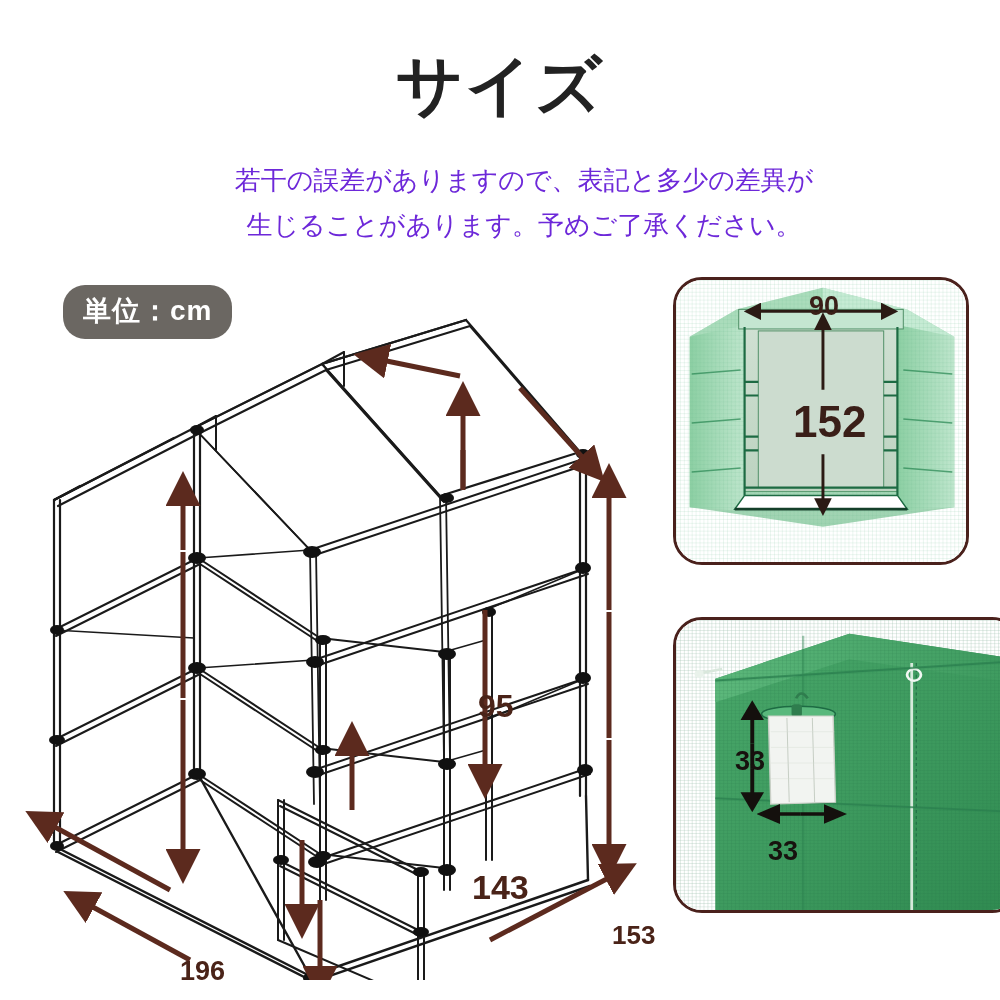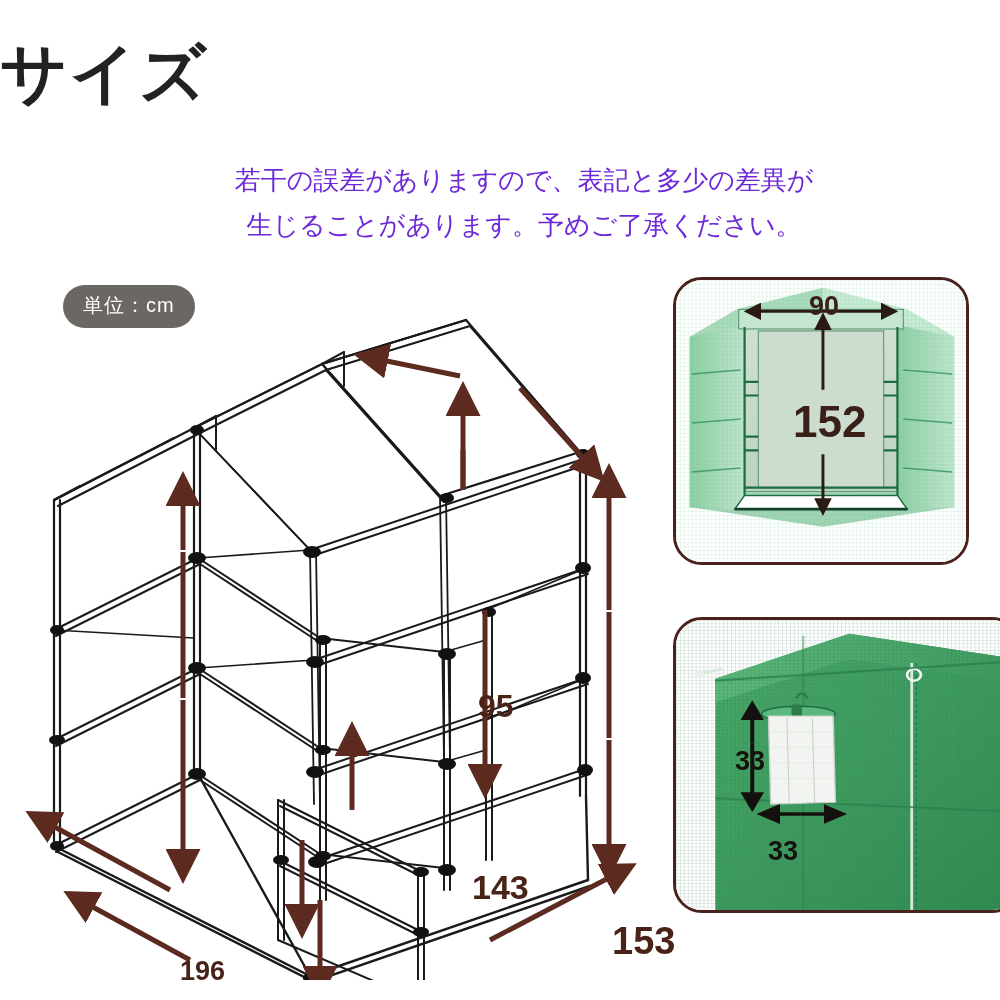--- a/index.html
+++ b/index.html
@@ -7,60 +7,60 @@
   body{
     width:1000px;height:1000px;
     background:#ffffff;
     font-family:"Liberation Sans","DejaVu Sans",sans-serif;
     overflow:hidden;position:relative;
   }
   #page{position:absolute;inset:0;width:1000px;height:1000px;background:#fff;}
 
   
   .page-title{
-    position:absolute;left:0;top:40px;width:1000px;
-    text-align:left;font-size:66px;font-weight:bold;
+    position:absolute;left:0;top:52px;width:1000px;
+    text-align:center;font-size:66px;font-weight:bold;
     color:#222222;letter-spacing:2px;line-height:1;
   }
   .subtitle{
     position:absolute;left:0;top:158px;width:1000px;
     text-align:center;color:#6d28d9;
     font-size:26px;line-height:1.72;letter-spacing:0px;padding-left:24px;
   }
   .subtitle .ln{display:block;}
   .subtitle .ln2{letter-spacing:0px;}
 
   
   .unit-badge{
     position:absolute;left:63px;top:285px;
     background:#6b6762;color:#ffffff;
     border-radius:22px;
     padding:7px 20px 9px 20px;
-    font-size:20px;font-weight:normal;
+    font-size:28px;font-weight:bold;
     letter-spacing:1px;white-space:nowrap;
     box-sizing:border-box;
   }
 
   
   .diagram{position:absolute;left:20px;top:300px;width:650px;height:680px;}
   .diagram svg{display:block;width:650px;height:680px;}
 
   
   .dim{
     position:absolute;
     color:#4a2318;
     font-weight:bold;
     line-height:1;
     white-space:nowrap;
     font-family:"Liberation Sans","DejaVu Sans",sans-serif;
   }
   .dim-196{left:160px;top:658px;font-size:27px;}
   .dim-95 {left:458px;top:390px;font-size:32px;}
   .dim-143v{left:452px;top:570px;font-size:34px;}
-  .dim-153{left:592px;top:622px;font-size:38px;}
+  .dim-153{left:592px;top:622px;font-size:26px;}
 
   
   .photo-panel{
     position:absolute;
     border:3px solid #4a211c;
     border-radius:29px;
     overflow:hidden;
     background:#ffffff;
     box-sizing:border-box;
   }

